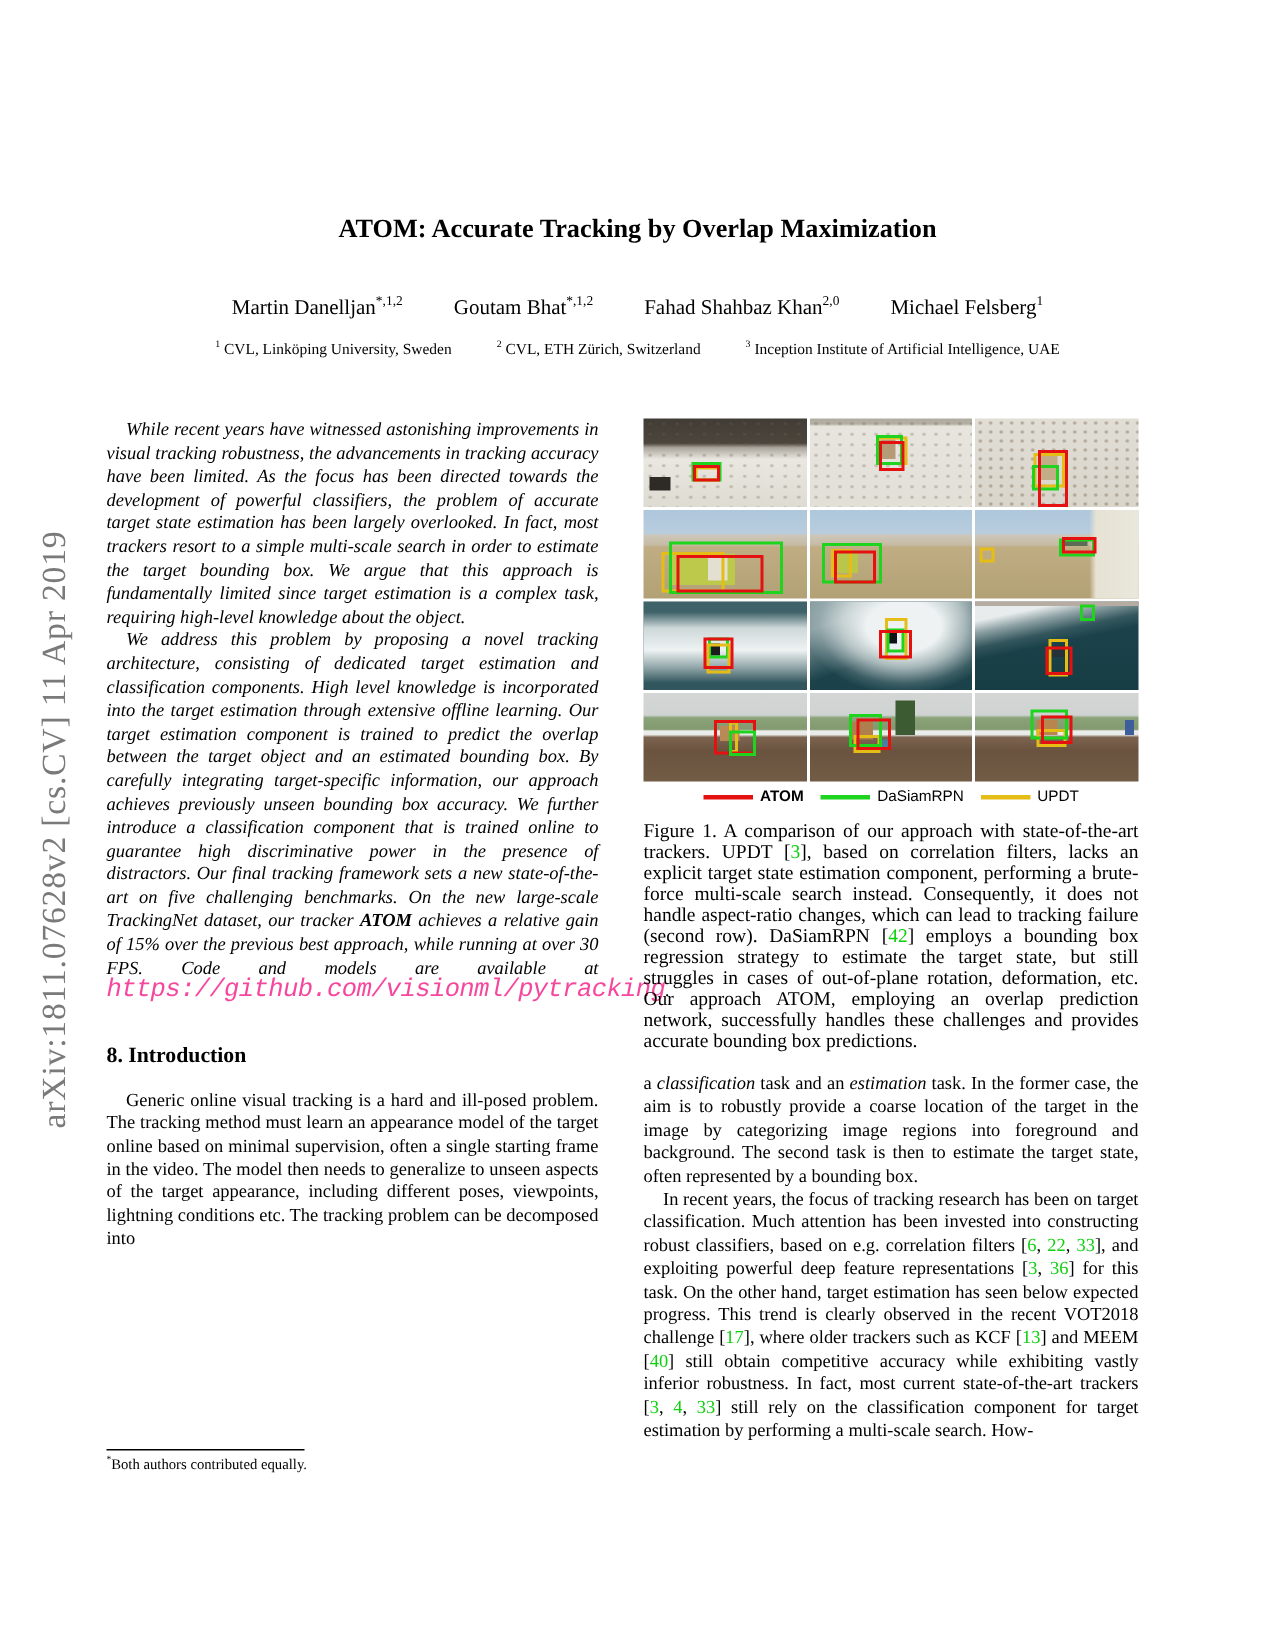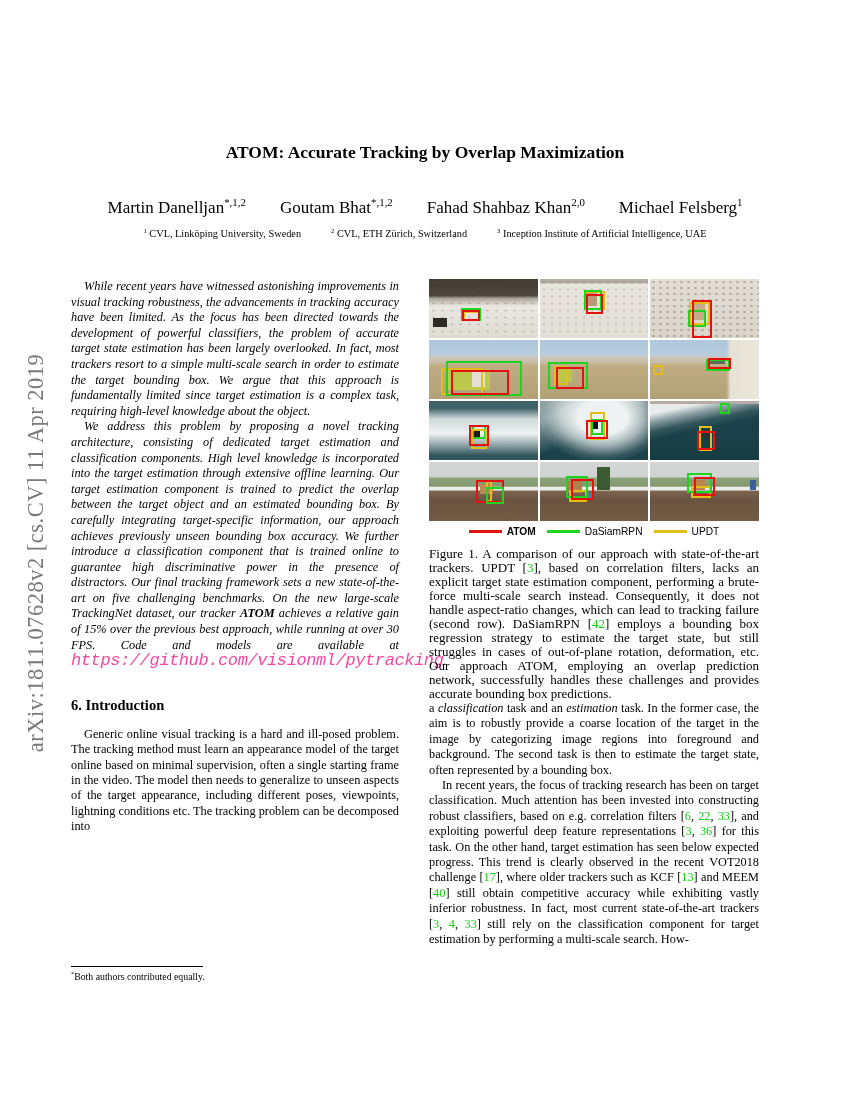--- a/index.html
+++ b/index.html
@@ -5,21 +5,21 @@
   html,body{margin:0;padding:0;background:#ffffff;}
   .page{position:relative;width:850px;height:1100px;background:#fff;overflow:hidden;
         font-family:"Liberation Serif",serif;color:#000;}
   
   .watermark{position:absolute;top:553px;left:36px;transform:translate(-50%,-50%) rotate(-90deg);
              white-space:nowrap;font-size:22.5px;color:#7a7a7a;letter-spacing:.5px;}
   
   .title{position:absolute;top:142px;left:0;width:100%;text-align:center;
          font-size:17.5px;font-weight:bold;}
   .author-row{position:absolute;top:198px;left:0;width:100%;display:flex;
-              justify-content:center;gap:34px;font-size:17px;}
+              justify-content:center;gap:34px;font-size:14px;}
   .author-row sup, .affil-row sup, .rt-sup{vertical-align:super;font-size:64%;line-height:0;}
   .affil-row{position:absolute;top:228px;left:0;width:100%;display:flex;
              justify-content:center;gap:30px;font-size:10.3px;}
   
   .col{position:absolute;top:279px;text-align:justify;}
   .col-left{left:71px;width:328px;}
   .col-right{left:429px;width:330px;}
   .abstract-title{text-align:center;font-weight:bold;font-size:14.5px;margin:2px 0 13px 0;}
   .abs-par{font-style:italic;font-size:12.3px;line-height:15.6px;text-indent:13px;margin:0;}
   .sec-heading{font-weight:bold;font-size:14.5px;margin:27px 0 13px 0;text-align:left;}
@@ -70,21 +70,21 @@
               margin-top:4px;height:13px;font-family:"Liberation Sans",sans-serif;font-size:10.2px;}
   .legend-item{display:flex;align-items:center;gap:5px;}
   .legend-line{width:33px;height:3px;}
   .legend-bold{font-weight:bold;}
   .fig-caption{font-size:13px;line-height:14px;margin-top:9px;text-align:justify;}
   
   .rt-cite{color:#0ed00e;}
   .rt-url{color:#f6479e;font-family:"Liberation Mono",monospace;font-size:17px;letter-spacing:-.4px;}
   .rt-b{font-weight:bold;}
   .rt-i{font-style:italic;}
-  .par-gap{}
+  .par-gap{margin-top:14px;}
 </style>
 </head>
 <body>
 
 <div class="page">
 
   <div class="watermark">arXiv:1811.07628v2  [cs.CV]  11 Apr 2019</div>
 
   <div class="title">ATOM: Accurate Tracking by Overlap Maximization</div>
 
@@ -97,21 +97,21 @@
 
   <div class="affil-row">
       <span><sup>1</sup><span> CVL, Linköping University, Sweden</span></span>
       <span><sup>2</sup><span> CVL, ETH Zürich, Switzerland</span></span>
       <span><sup>3</sup><span> Inception Institute of Artificial Intelligence, UAE</span></span>
     </div>
 
   <div class="col col-left">
     <p class="abs-par">While recent years have witnessed astonishing improvements in visual tracking robustness, the advancements in tracking accuracy have been limited. As the focus has been directed towards the development of powerful classifiers, the problem of accurate target state estimation has been largely overlooked. In fact, most trackers resort to a simple multi-scale search in order to estimate the target bounding box. We argue that this approach is fundamentally limited since target estimation is a complex task, requiring high-level knowledge about the object.</p>
     <p class="abs-par"><span>We address this problem by proposing a novel tracking architecture, consisting of dedicated target estimation and classification components.  High level knowledge is incorporated into the target estimation through extensive offline learning. Our target estimation component is trained to predict the overlap between the target object and an estimated bounding box. By carefully integrating target-specific information, our approach achieves previously unseen bounding box accuracy.  We further introduce a classification component that is trained online to guarantee high discriminative power in the presence of distractors.  Our final tracking framework sets a new state-of-the-art on five challenging benchmarks.  On the new large-scale TrackingNet dataset, our tracker </span><span class="rt-b">ATOM</span><span> achieves a relative gain of 15% over the previous best approach, while running at over 30 FPS. Code and models are available at </span><span class="rt-url">https://github.com/visionml/pytracking</span><span>.</span></p>
-    <div class="sec-heading">6. Introduction</div>
+    <div class="sec-heading">8. Introduction</div>
     <p class="body-par">Generic online visual tracking is a hard and ill-posed problem.  The tracking method must learn an appearance model of the target online based on minimal supervision, often a single starting frame in the video.  The model then needs to generalize to unseen aspects of the target appearance, including different poses, viewpoints, lightning conditions etc.  The tracking problem can be decomposed into</p>
   </div>
 
   <div class="footnote">
     <div class="footnote-rule"></div>
     <span><span class="rt-sup">*</span><span>Both authors contributed equally.</span></span>
   </div>
 
   <div class="col col-right">
     <div class="fig-grid">

